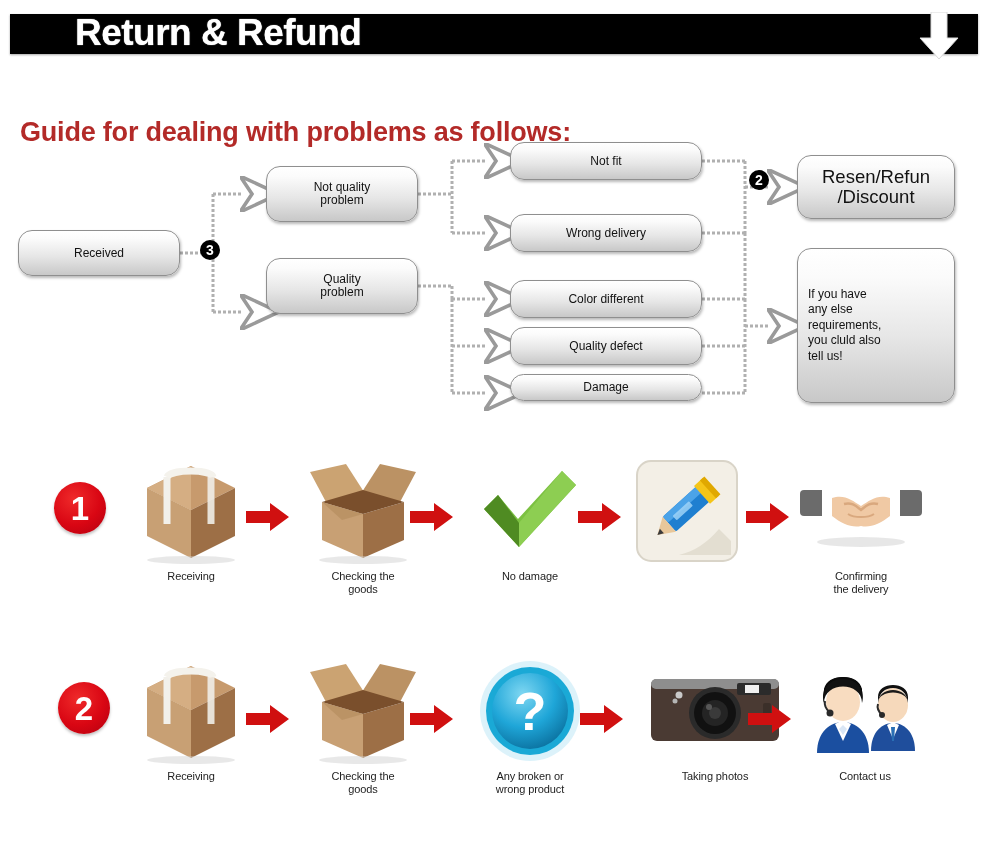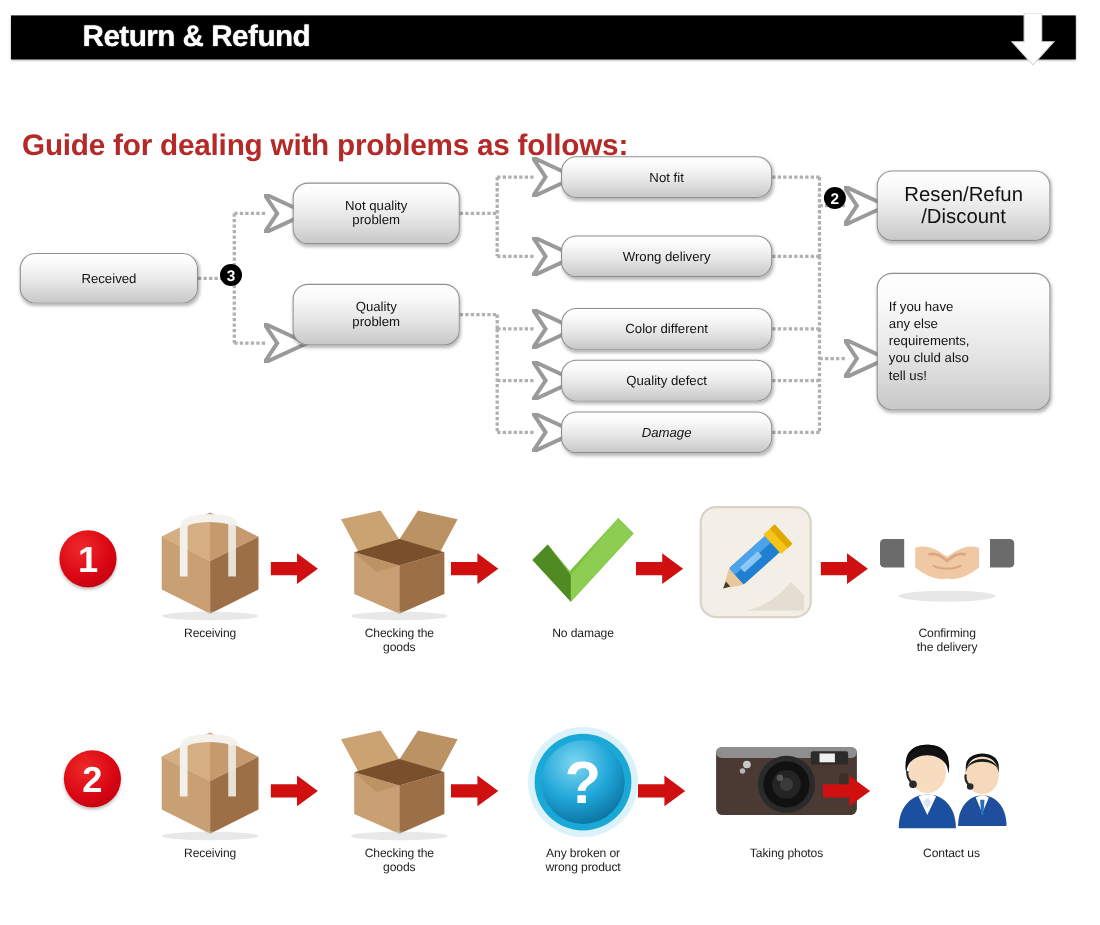--- a/index.html
+++ b/index.html
@@ -14,21 +14,21 @@
   }
 
   
   #header-bar{
     position:absolute;left:10px;top:14px;width:968px;height:40px;
     background:#000000;
     box-shadow:0 1px 2px rgba(0,0,0,.35);
   }
   #header-title{
     position:absolute;left:75px;top:13px;
-    font-size:27px;font-weight:bold;color:#ffffff;
+    font-size:37px;font-weight:bold;color:#ffffff;
     letter-spacing:-0.5px;
     line-height:40px;
     white-space:nowrap;
     text-shadow:0 0 1px #fff;
   }
   #header-down-arrow{
     position:absolute;left:916px;top:12px;width:46px;height:48px;
   }
 
   #guide-heading{
@@ -65,23 +65,23 @@
   .fbox.leftal{justify-content:flex-start;text-align:left;padding-left:10px;line-height:1.28;}
 
   
   #fb-received      {left:18px;  top:100px; width:162px; height:46px;}
   #fb-notquality    {left:266px; top:36px;  width:152px; height:56px;}
   #fb-quality       {left:266px; top:128px; width:152px; height:56px;}
   #fb-notfit        {left:510px; top:12px;  width:192px; height:38px;}
   #fb-wrongdelivery {left:510px; top:84px;  width:192px; height:38px;}
   #fb-colordifferent{left:510px; top:150px; width:192px; height:38px;}
   #fb-qualitydefect {left:510px; top:197px; width:192px; height:38px;}
-  #fb-damage        {left:510px; top:244px; width:192px; height:38px;font-style:italic;}
+  #fb-damage        {left:510px; top:244px; width:192px; height:27px;}
   #fb-resend        {left:797px; top:25px;  width:158px; height:64px;}
-  #fb-ifyouhave     {left:797px; top:118px; width:158px; height:125px;}
+  #fb-ifyouhave     {left:797px; top:118px; width:158px; height:155px;}
 
   .marker{
     position:absolute;
     width:20px;height:20px;border-radius:50%;
     background:#000;color:#fff;
     font-size:14px;font-weight:bold;
     display:flex;align-items:center;justify-content:center;
     line-height:1;
   }
   #marker-3{left:200px;top:110px;}

